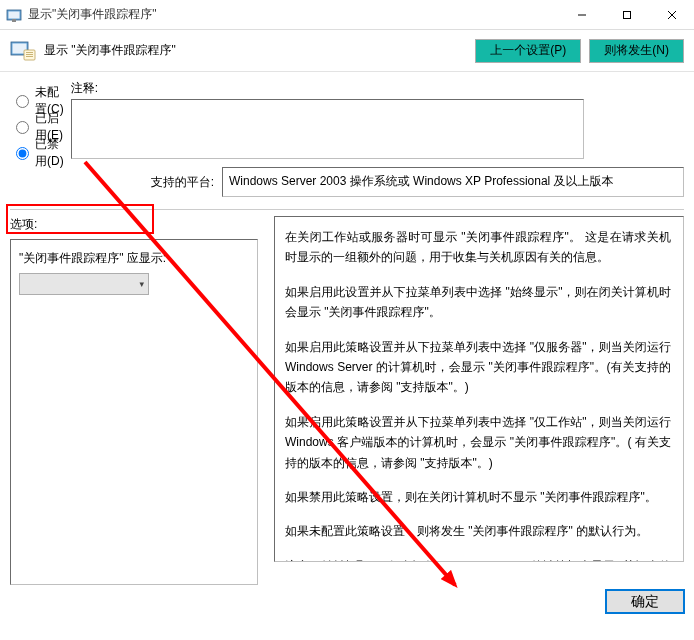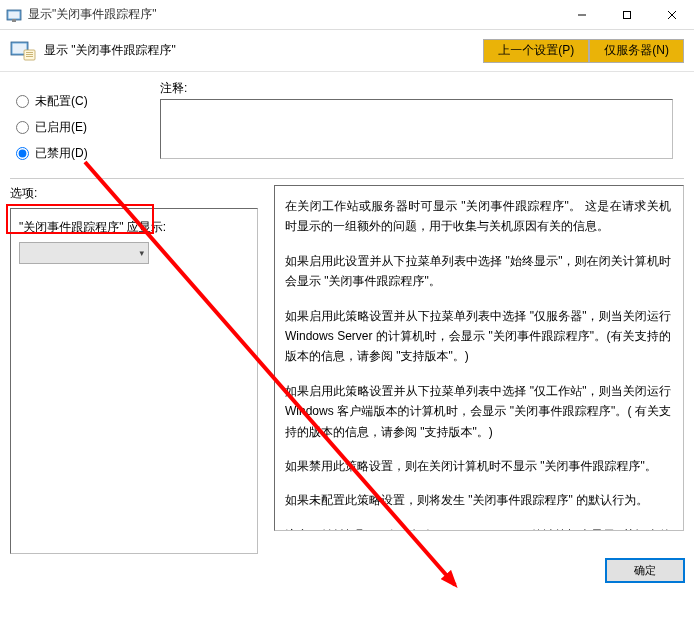--- a/index.html
+++ b/index.html
@@ -54,23 +54,23 @@
     .header .icon-slot {
       width: 26px; height: 26px; margin-right: 8px;
       display: flex; align-items: center; justify-content: center;
     }
     .header .label { font-size: 12px; }
     .header .spacer { flex: 1; }
     .hbtn {
       height: 24px;
       padding: 0 14px;
       border: 1px solid #adadad;
-      background: #eab308;
+      background: #14b8a6;
       font-size: 12px;
-      margin-left: 0;
+      margin-left: 8px;
       display: inline-flex;
       align-items: center;
       cursor: default;
     }
     
     .content {
       position: relative;
       padding: 8px 10px 0 10px;
     }
     .top-row {
@@ -173,21 +173,21 @@
       display: flex;
       justify-content: flex-end;
       padding: 8px 10px;
       gap: 8px;
     }
     .fbtn {
       height: 23px;
       width: 78px;
       border: 1px solid #adadad;
       background: #e1e1e1;
-      font-size: 11px;
+      font-size: 14px;
       display: inline-flex;
       align-items: center;
       justify-content: center;
     }
     .fbtn.primary {
       border: 1px solid #0078d7;
       outline: 1px solid #0078d7;
     }
     
     .arrow-svg {
@@ -246,21 +246,21 @@
       <rect x="2.5" y="3.5" width="14" height="10" fill="#e8f1fa"></rect>
       <rect x="14" y="10" width="11" height="10" rx="1" fill="#fff7dc" stroke="#bda25a" stroke-width="0.8"></rect>
       <line x1="16" y1="12.5" x2="23" y2="12.5" stroke="#bda25a" stroke-width="0.8"></line>
       <line x1="16" y1="14.5" x2="23" y2="14.5" stroke="#bda25a" stroke-width="0.8"></line>
       <line x1="16" y1="16.5" x2="23" y2="16.5" stroke="#bda25a" stroke-width="0.8"></line>
     </svg>
   </span>
   <span class="label">显示 "关闭事件跟踪程序"</span>
   <span class="spacer"></span>
   <button class="hbtn">上一个设置(P)</button>
-  <button class="hbtn">仅服务器(N)</button>
+  <button class="hbtn">则将发生(N)</button>
 </div>
 
 <div class="content">
 
   <div class="top-row">
     <div class="radio-col">
       <label class="radio-item">
         <input type="radio" name="state" style="">
         <span>未配置(C)</span>
       </label>
@@ -270,20 +270,24 @@
       </label>
       <label class="radio-item">
         <input type="radio" name="state" checked="" style="">
         <span>已禁用(D)</span>
       </label>
     </div>
     <div class="comment-col">
       <div class="comment-label">注释:</div>
       <div class="comment-box"></div>
 
+      <div class="support-row">
+        <div class="support-label">支持的平台:</div>
+        <div class="support-box">Windows Server 2003 操作系统或 Windows XP Professional 及以上版本</div>
+      </div>
     </div>
   </div>
 
   <div class="divider"></div>
 
   <div class="lower">
     <div class="options-col">
       <div class="options-label">选项:</div>
       <div class="options-panel">
         <div class="opt-text">"关闭事件跟踪程序" 应显示:</div>

